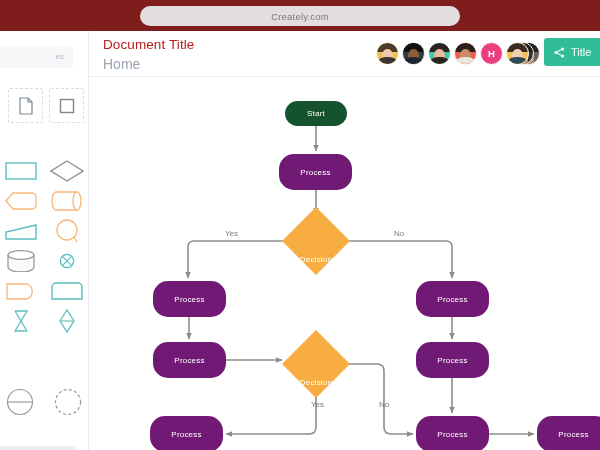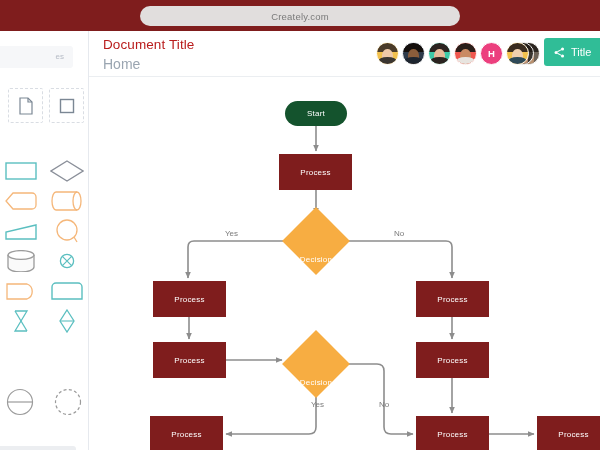--- a/index.html
+++ b/index.html
@@ -108,21 +108,21 @@
   .canvas{
     position:absolute;left:89px;top:77px;width:511px;height:373px;
     background:#ffffff;overflow:hidden;
   }
   .node{
     position:absolute;display:flex;align-items:center;justify-content:center;
     color:#ffffff;font-size:8px;letter-spacing:.2px;
     box-sizing:border-box;
   }
   .n-start{background:#14532d;border-radius:13px;}
-  .n-process{background:#7f1d1d;}
+  .n-process{background:#701a75;border-radius:15px;}
   .n-decision{
     background:transparent;color:#fff;
   }
   .diamond-bg{
     position:absolute;left:0;top:0;width:100%;height:100%;
     background:#f7ad42;
     transform:rotate(45deg);
   }
   .n-decision .txt{position:relative;z-index:2;margin-top:36px;}
 

